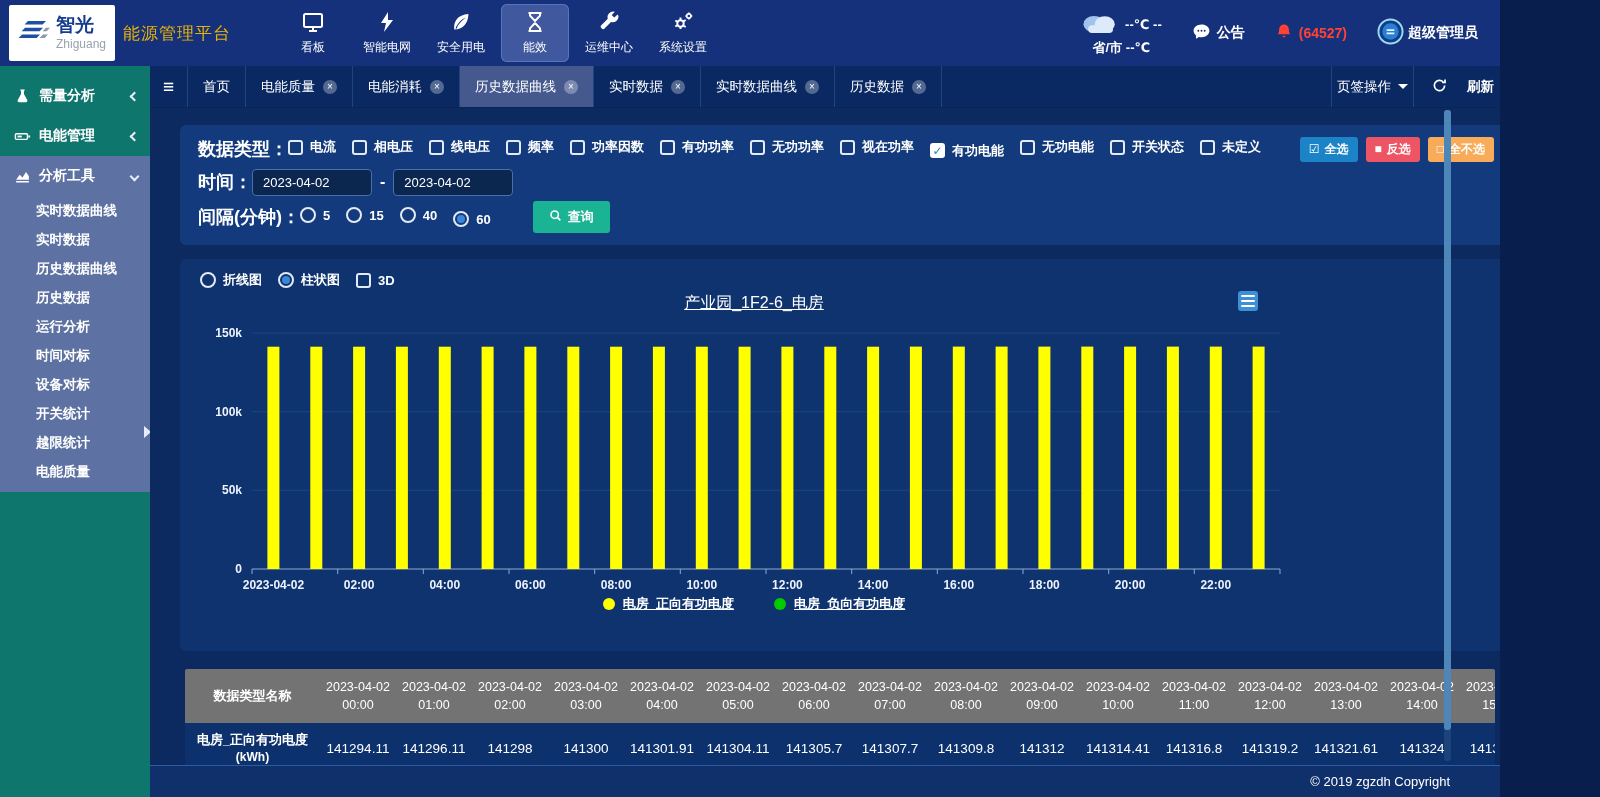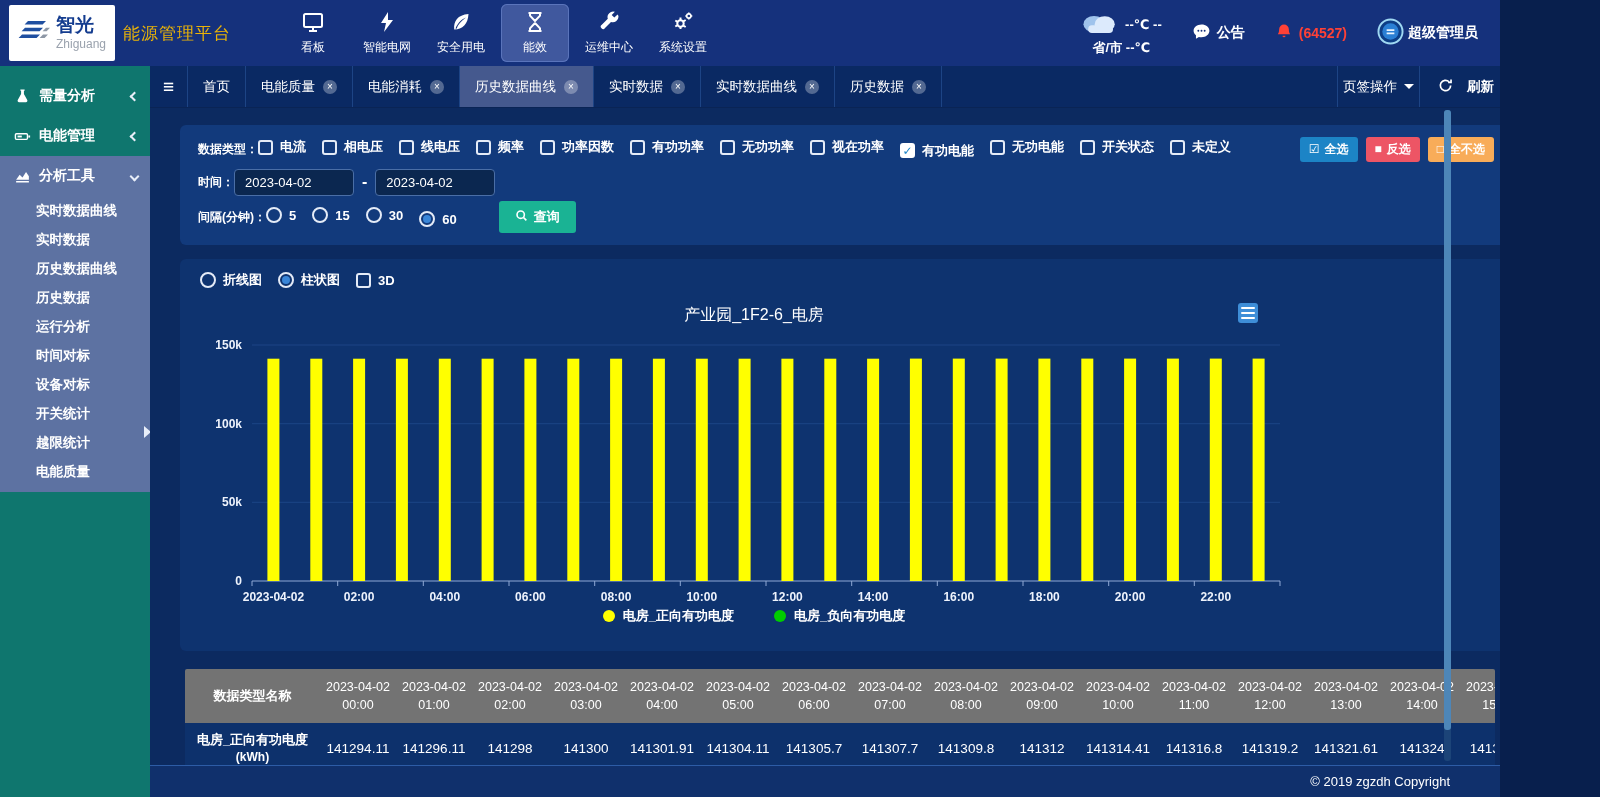--- a/index.html
+++ b/index.html
@@ -47,43 +47,43 @@
 
   
   .tabbar { height:42px; background:#0a2963; display:flex; align-items:stretch; border-bottom:1px solid #0a2455; }
   .burger { width:38px; display:flex; align-items:center; justify-content:center; font-size:19px; border-right:1px solid #1d4485; cursor:pointer; }
   .tab { display:flex; align-items:center; padding:0 15px; font-size:13.5px; border-right:1px solid #1d4485; cursor:pointer; white-space:nowrap; }
   .tab.active { background:#45598e; }
   .tab-close { margin-left:8px; width:14px; height:14px; border-radius:50%; background:rgba(255,255,255,.3); color:#fff; font-size:10px; line-height:14px; text-align:center; cursor:pointer; }
   .tab-right { margin-left:auto; display:flex; align-items:stretch; }
   .tab-act { display:flex; align-items:center; gap:7px; padding:0 5px; border-left:1px solid #1d4485; font-size:13.5px; cursor:pointer; }
   .caret { width:0; height:0; border-left:5px solid transparent; border-right:5px solid transparent; border-top:5px solid #fff; }
-  .refresh { display:flex; align-items:center; gap:14px; padding:0 18px; border-left:1px solid #1d4485; font-size:13.5px; font-weight:bold; cursor:pointer; }
+  .refresh { display:flex; align-items:center; gap:20px; padding:0 18px; border-left:1px solid #1d4485; font-size:13.5px; font-weight:bold; cursor:pointer; }
 
   
   .content { position:relative; height:657px; background:#0c2a60; overflow:hidden; }
   .panel { border-radius:6px; }
   .filter-panel { margin:17px 0 0 30px; width:1332px; background:#123a7c; padding:10px 18px 12px 18px; }
   .f-row { display:flex; align-items:center; min-height:28px; }
-  .f-label { font-size:12px; font-weight:bold; white-space:nowrap; }
+  .f-label { font-size:18px; font-weight:bold; white-space:nowrap; }
   .cb-item, .rd-item { display:inline-flex; align-items:center; gap:7px; margin-right:16px; cursor:pointer; font-size:13px; font-weight:bold; }
   .cb { width:15px; height:15px; border:2px solid #e4ebf7; border-radius:3px; background:transparent; display:inline-flex; align-items:center; justify-content:center; font-size:12px; font-weight:bold; color:transparent; }
   .cb.checked { background:#fff; border-color:#fff; color:#1c84c6; }
   .radio { width:16px; height:16px; border:2px solid #e4ebf7; border-radius:50%; display:inline-flex; align-items:center; justify-content:center; }
   .radio.sel::after { content:""; width:8px; height:8px; border-radius:50%; background:#3a86d8; }
   .sel-btns { margin-left:auto; display:flex; gap:8px; }
   .sbtn { display:inline-flex; align-items:center; gap:5px; padding:4px 9px; border-radius:3px; font-size:12px; font-weight:bold; color:#fff; cursor:pointer; }
   .sbtn.blue { background:#1c84c6; } .sbtn.red { background:#ed5565; } .sbtn.orange { background:#f8ac59; }
   .date-input { width:120px; height:27px; background:#0b2750; border:1px solid #4a6ea6; border-radius:4px; color:#fff; font-size:13px; padding:0 10px; font-family:inherit; }
   .dash { margin:0 8px; font-weight:bold; }
   .query-btn { display:inline-flex; align-items:center; gap:6px; background:#1ab394; border:none; color:#fff; font-size:13px; font-weight:bold; padding:7px 16px; border-radius:3px; margin-left:26px; cursor:pointer; font-family:inherit; }
 
   .chart-panel { margin:14px 0 0 30px; width:1332px; height:392px; background:#0e336f; padding:12px 14px; }
   .ct-row { display:flex; align-items:center; padding-left:6px; }
-  .chart-wrap { position:relative; width:1120px; margin-top:12px; }
+  .chart-wrap { position:relative; width:1120px; margin-top:0;text-decoration:underline; }
   .chart-title { text-align:center; font-size:16px; color:#fff; height:28px; line-height:28px; }
   .toolbox { position:absolute; top:2px; right:56px; width:20px; height:20px; background:#3e8ed8; border-radius:3px; display:flex; flex-direction:column; justify-content:center; gap:3px; padding:0 3px; cursor:pointer; }
   .toolbox i { display:block; height:2px; background:#fff; border-radius:1px; }
   .legend-row { width:1120px; display:flex; justify-content:center; gap:40px; margin-top:2px; }
   .legend-item { display:inline-flex; align-items:center; gap:8px; font-size:13px; font-weight:bold; cursor:pointer; }
   .legend-dot { width:12px; height:12px; border-radius:50%; display:inline-block; }
 
   .table-panel { margin:18px 0 0 35px; width:1310px; background:#0d316c; overflow:hidden; border-radius:2px; }
   .trow { display:flex; }
   .thead { background:#737373; }
@@ -378,21 +378,21 @@
           <div class="f-row" style="margin-top:5px;">
             <span class="f-label">间隔(分钟)：</span>
             <span id="interval-radios"><label class="rd-item">
                   <span class="radio"></span>
                   <span>5</span>
                 </label><label class="rd-item">
                   <span class="radio"></span>
                   <span>15</span>
                 </label><label class="rd-item">
                   <span class="radio"></span>
-                  <span>30</span>
+                  <span>40</span>
                 </label><label class="rd-item">
                   <span class="radio sel"></span>
                   <span>60</span>
                 </label></span>
             <button class="query-btn">
               <span>
                 <svg width="13" height="13" viewBox="0 0 16 16" fill="none" stroke="#fff" stroke-width="2">
                     <circle cx="7" cy="7" r="4.5"></circle>
                     <path d="M10.6 10.6 14 14"></path>
                   </svg>

